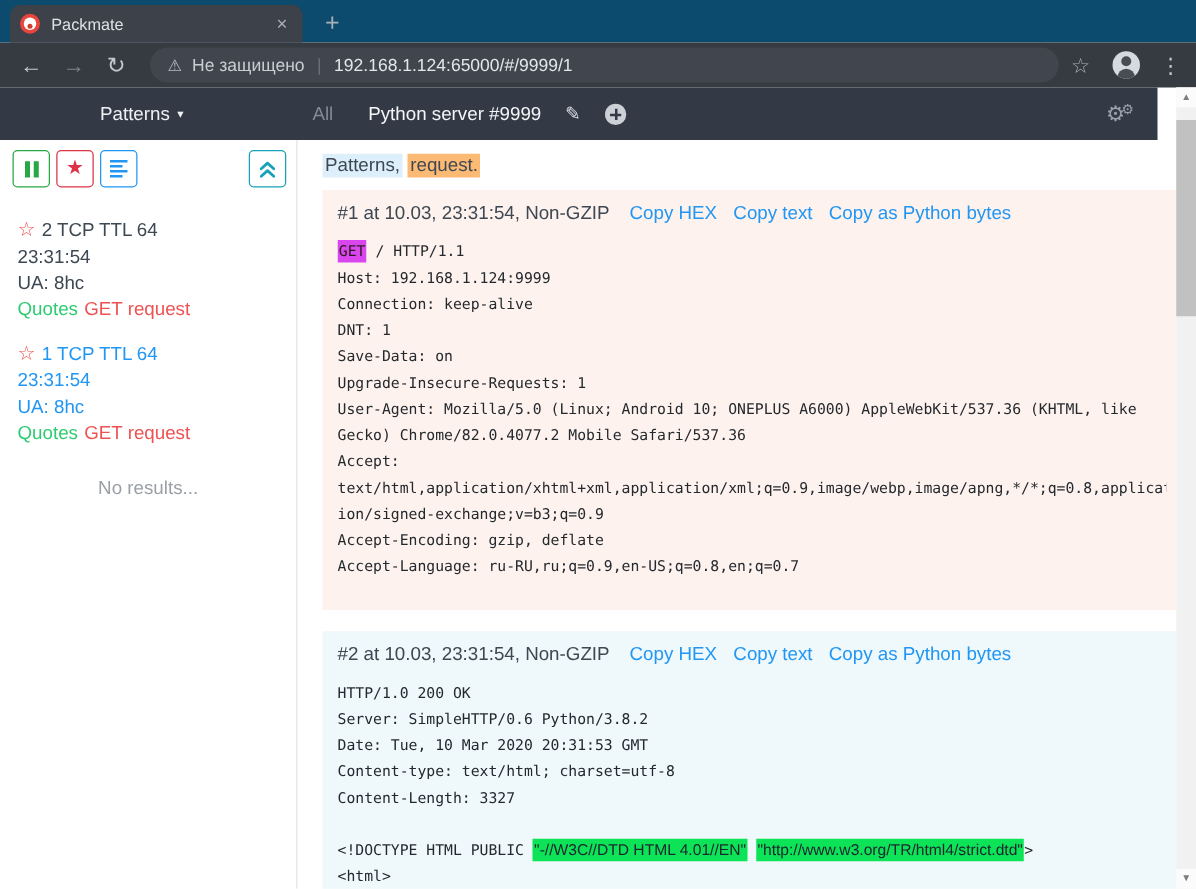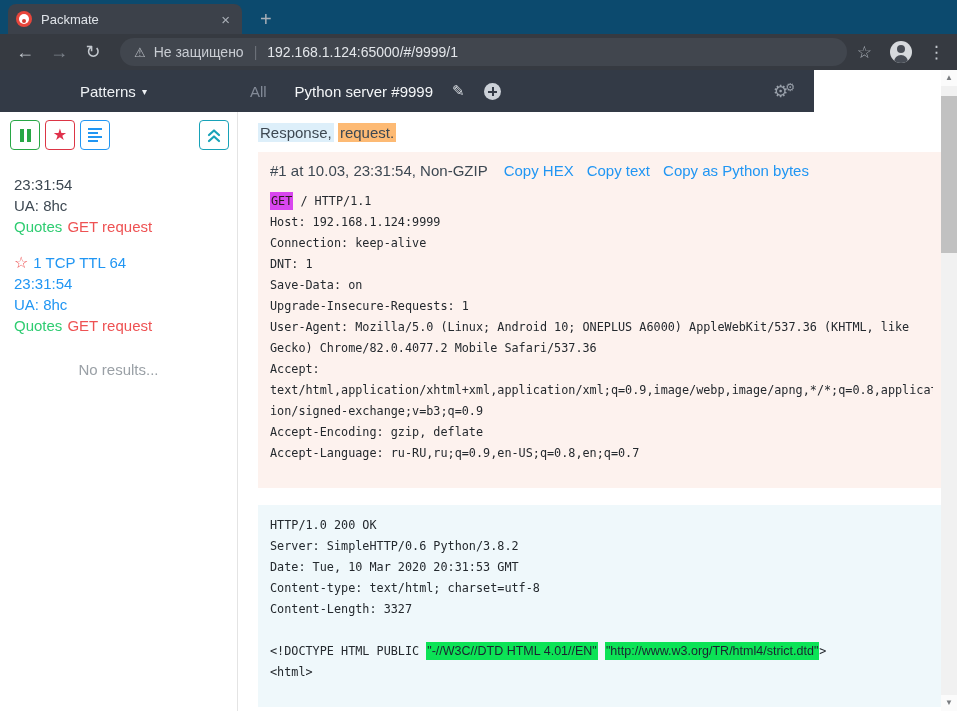--- a/index.html
+++ b/index.html
@@ -36,21 +36,21 @@
   .sec-text { color:#c9cdd3; }
   .url-sep { color:#6b7078; margin:0 10px; }
   .url-text { color:#e3e6ea; }
   .star-btn { color:#aab0b8; font-size:17px; margin:0 10px 0 4px; }
   .avatar { width:22px; height:22px; border-radius:50%; background:#d6d9dd; position:relative; margin:0 8px; overflow:hidden; }
   .avatar::before { content:""; position:absolute; left:7px; top:4px; width:8px; height:8px; border-radius:50%; background:#474c55; }
   .avatar::after { content:""; position:absolute; left:4px; top:14px; width:14px; height:9px; border-radius:7px 7px 0 0; background:#474c55; }
   .dots { color:#c3c8ce; font-size:17px; margin-left:8px; letter-spacing:0; }
 
   
-  .app-header { position:absolute; left:0; top:70px; width:814px; height:42px; background:#333a46;
+  .app-header { position:absolute; left:0; top:70px; width:926px; height:42px; background:#333a46;
                 display:flex; align-items:center; color:#eef1f4; font-size:15px; }
   .patterns { margin-left:80px; display:flex; align-items:center; gap:6px; }
   .caret { font-size:10px; color:#eef1f4; }
   .ptab-all { margin-left:103px; color:#848b98; }
   .ptab-active { margin-left:28px; color:#f4f6f8; }
   .edit-btn { margin-left:19px; color:#d9dde2; font-size:15px; }
   .plus-btn { margin-left:19px; width:17px; height:17px; border-radius:50%; background:#ccd1d8; position:relative; }
   .plus-btn::before, .plus-btn::after { content:""; position:absolute; background:#333a46; }
   .plus-btn::before { left:8px; top:4px; width:2px; height:9px; }
   .plus-btn::after { left:4px; top:8px; width:9px; height:2px; }
@@ -169,55 +169,57 @@
     </span>
     <span class="ctl teal">
       <svg width="14" height="15" viewBox="0 0 14 15">
         <polyline points="2,7 7,2.5 12,7" fill="none" stroke="#17a2b8" stroke-width="2.2" stroke-linecap="round" stroke-linejoin="round"></polyline>
         <polyline points="2,13 7,8.5 12,13" fill="none" stroke="#17a2b8" stroke-width="2.2" stroke-linecap="round" stroke-linejoin="round"></polyline>
       </svg>
     </span>
   </div>
   <div class="entries" id="entries">
       <div class="entry">
+        <div class="e-line"><span class="e-star">☆</span><span>2 TCP TTL 64</span></div>
         <div class="e-line">23:31:54</div>
         <div class="e-line">UA: 8hc</div>
         <div><span class="tag-green">Quotes</span><span class="tag-red">GET request</span></div>
       </div>
       <div class="entry selected">
         <div class="e-line"><span class="e-star">☆</span><span>1 TCP TTL 64</span></div>
         <div class="e-line">23:31:54</div>
         <div class="e-line">UA: 8hc</div>
         <div><span class="tag-green">Quotes</span><span class="tag-red">GET request</span></div>
       </div>
     </div>
   <div class="no-results">No results...</div>
 </div>
 
 <div class="main">
-  <div class="filter-line" id="filter-line"><span class="hl-blue">Response,</span><span> </span><span class="hl-pink">request.</span></div>
+  <div class="filter-line" id="filter-line"><span class="hl-blue">Patterns,</span><span> </span><span class="hl-pink">request.</span></div>
   <div id="packets">
       <div class="packet request">
         <div class="packet-head"><span>#1 at 10.03, 23:31:54, Non-GZIP</span><a class="packet-link">Copy HEX</a><a class="packet-link">Copy text</a><a class="packet-link">Copy as Python bytes</a></div>
         <pre class="packet-body"><span class="hl-red">GET</span><span> / HTTP/1.1
 Host: 192.168.1.124:9999
 Connection: keep-alive
 DNT: 1
 Save-Data: on
 Upgrade-Insecure-Requests: 1
 User-Agent: Mozilla/5.0 (Linux; Android 10; ONEPLUS A6000) AppleWebKit/537.36 (KHTML, like
 Gecko) Chrome/82.0.4077.2 Mobile Safari/537.36
 Accept:
 text/html,application/xhtml+xml,application/xml;q=0.9,image/webp,image/apng,*/*;q=0.8,applicat
 ion/signed-exchange;v=b3;q=0.9
 Accept-Encoding: gzip, deflate
 Accept-Language: ru-RU,ru;q=0.9,en-US;q=0.8,en;q=0.7
 </span></pre>
       </div>
       <div class="packet response">
+        <div class="packet-head"><span>#2 at 10.03, 23:31:54, Non-GZIP</span><a class="packet-link">Copy HEX</a><a class="packet-link">Copy text</a><a class="packet-link">Copy as Python bytes</a></div>
         <pre class="packet-body"><span>HTTP/1.0 200 OK
 Server: SimpleHTTP/0.6 Python/3.8.2
 Date: Tue, 10 Mar 2020 20:31:53 GMT
 Content-type: text/html; charset=utf-8
 Content-Length: 3327
 
 &lt;!DOCTYPE HTML PUBLIC </span><span class="hl-green">"-//W3C//DTD HTML 4.01//EN"</span><span> </span><span class="hl-green">"http://www.w3.org/TR/html4/strict.dtd"</span><span>&gt;
 &lt;html&gt;</span></pre>
       </div>
     </div>

